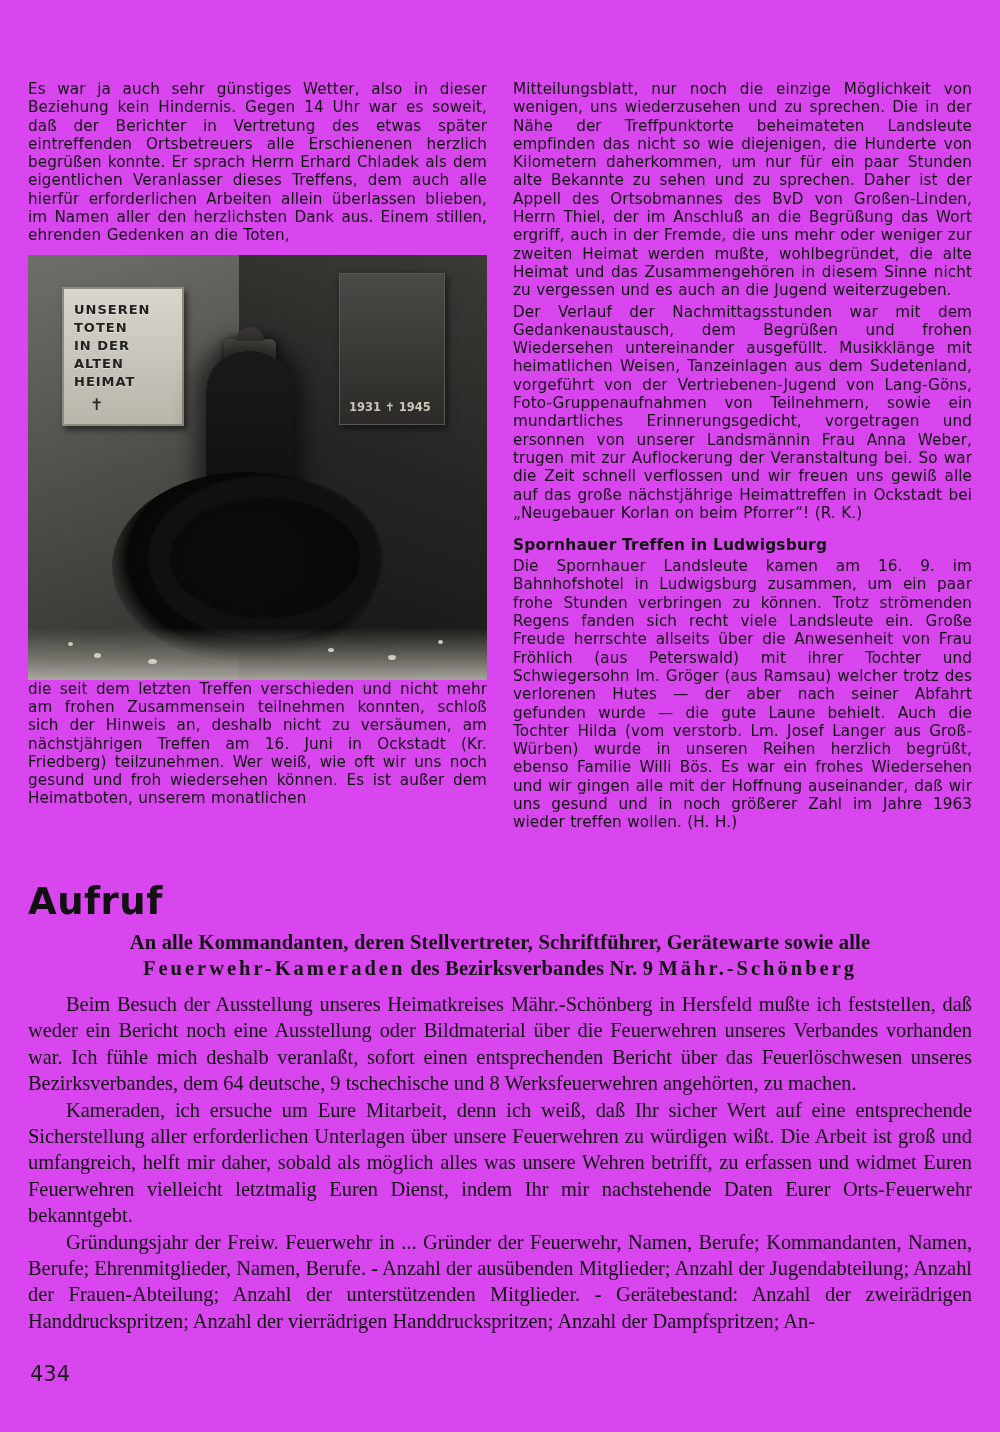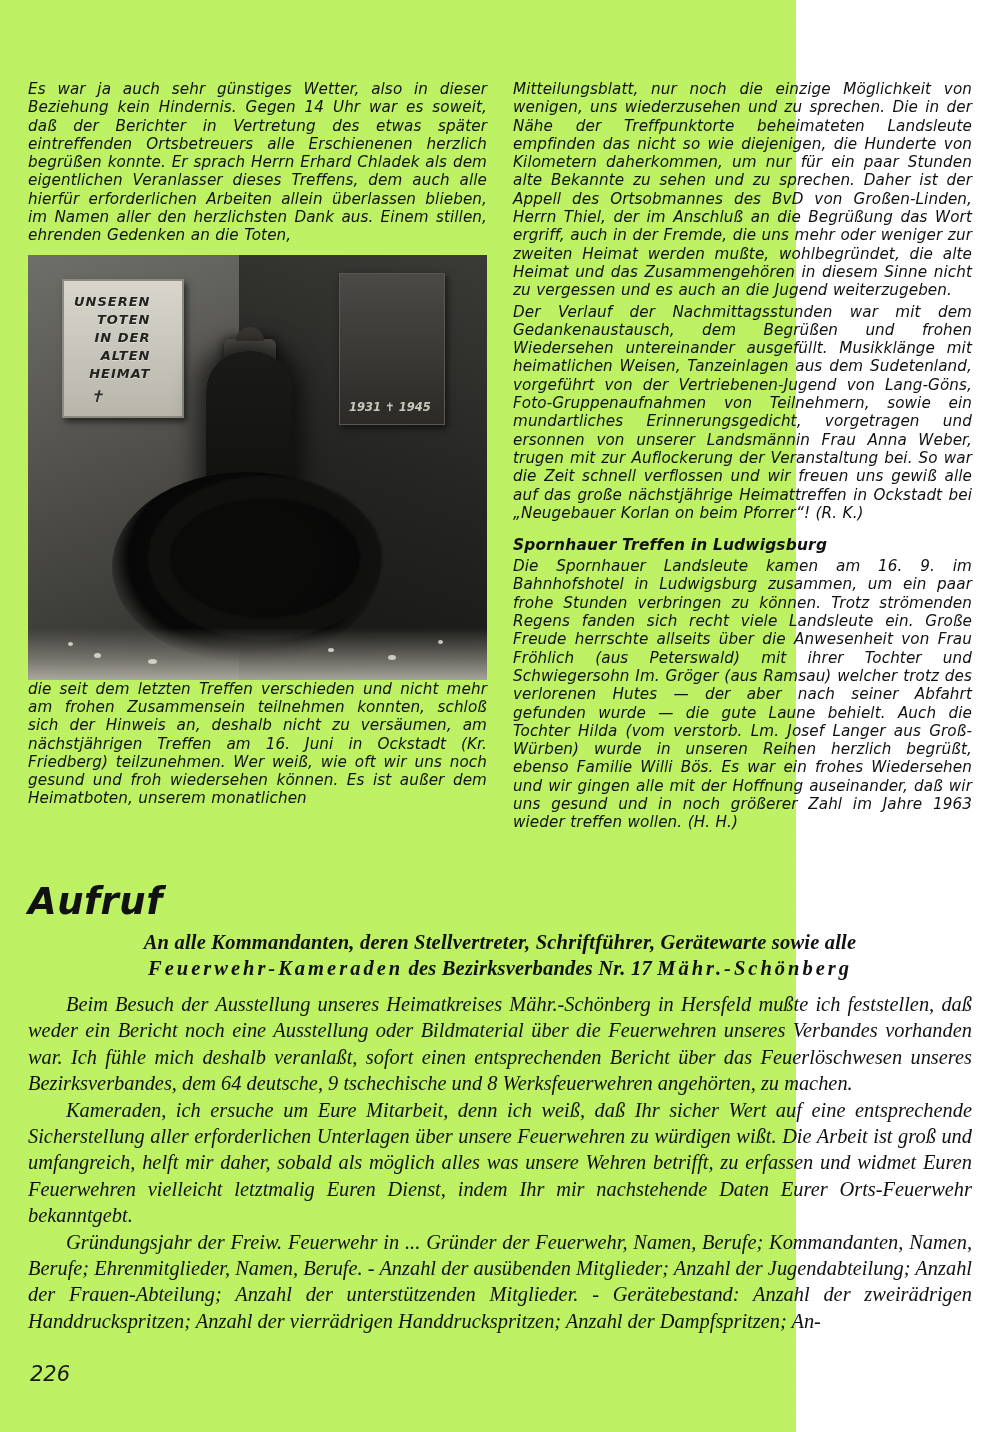--- a/index.html
+++ b/index.html
@@ -11,24 +11,23 @@
     width: 1000px;
     height: 1432px;
     position: relative;
     font-family: "Liberation Serif", serif;
     color: #111;
     overflow: hidden;
   }
   .page {
     position: absolute;
     left: 0; top: 0;
-    width: 796px;
+    width: 1000px;
     height: 1432px;
-    background: #bef264;
-    font-style: italic;
+    background: #d946ef;
   }
   
   .grain {
     position: absolute;
     inset: 0;
     pointer-events: none;
     background:
       repeating-linear-gradient(0deg, rgba(0,0,0,0.012) 0px, rgba(0,0,0,0.012) 1px, rgba(255,255,255,0) 1px, rgba(255,255,255,0) 3px);
     opacity: .7;
   }
@@ -73,26 +72,25 @@
     background: linear-gradient(160deg,#6f6f6a 0%, #55544f 40%, #2e2e2b 100%);
   }
   .photo .wallright {
     position: absolute;
     right: 0; top: 0;
     width: 248px; height: 425px;
     background: linear-gradient(200deg,#3a3a36 0%, #242422 50%, #141412 100%);
   }
   .plaque {
     position: absolute;
-    left: 34px; top: 24px;
+    left: 34px; top: 32px;
     width: 118px; height: 135px;
     background: linear-gradient(180deg,#d8d6cd,#b9b6ac);
     border: 2px solid #8d8a80;
     box-shadow: 3px 4px 6px rgba(0,0,0,.55);
-    text-align: right;
   }
   .plaque .ptext {
     position: absolute;
     left: 10px; top: 12px;
     color: #23221f;
     font-family: "DejaVu Sans", sans-serif;
     font-size: 13px;
     line-height: 18px;
     font-weight: 700;
     letter-spacing: 1px;
@@ -293,26 +291,26 @@
       <div class="subhead">Spornhauer Treffen in Ludwigsburg</div>
 
       <p>Die Spornhauer Landsleute kamen am 16. 9. im Bahnhofshotel in Ludwigsburg zusammen, um ein paar frohe Stunden verbringen zu können. Trotz strömenden Regens fanden sich recht viele Landsleute ein. Große Freude herrschte allseits über die Anwesenheit von Frau Fröhlich (aus Peterswald) mit ihrer Tochter und Schwiegersohn Im. Gröger (aus Ramsau) welcher trotz des verlorenen Hutes — der aber nach seiner Abfahrt gefunden wurde — die gute Laune behielt. Auch die Tochter Hilda (vom verstorb. Lm. Josef Langer aus Groß-Würben) wurde in unseren Reihen herzlich begrüßt, ebenso Familie Willi Bös. Es war ein frohes Wiedersehen und wir gingen alle mit der Hoffnung auseinander, daß wir uns gesund und in noch größerer Zahl im Jahre 1963 wieder treffen wollen. (H. H.)</p>
     </div>
   </div>
 
   <div class="aufruf-wrap">
     <div class="aufruf-title">Aufruf</div>
     <div class="aufruf-sub1">An alle Kommandanten, deren Stellvertreter, Schriftführer, Gerätewarte sowie alle</div>
     <div class="aufruf-sub2">
-      <span class="spaced">Feuerwehr-Kameraden</span><span> des Bezirksverbandes Nr. 17 </span><span class="spaced">Mähr.-Schönberg</span>
+      <span class="spaced">Feuerwehr-Kameraden</span><span> des Bezirksverbandes Nr. 9 </span><span class="spaced">Mähr.-Schönberg</span>
     </div>
 
     <div class="body-wide">
       <p class="ind">Beim Besuch der Ausstellung unseres Heimatkreises Mähr.-Schönberg in Hersfeld mußte ich feststellen, daß weder ein Bericht noch eine Ausstellung oder Bildmaterial über die Feuerwehren unseres Verbandes vorhanden war. Ich fühle mich deshalb veranlaßt, sofort einen entsprechenden Bericht über das Feuerlöschwesen unseres Bezirksverbandes, dem 64 deutsche, 9 tschechische und 8 Werksfeuerwehren angehörten, zu machen.</p>
       <p class="ind">Kameraden, ich ersuche um Eure Mitarbeit, denn ich weiß, daß Ihr sicher Wert auf eine entsprechende Sicherstellung aller erforderlichen Unterlagen über unsere Feuerwehren zu würdigen wißt. Die Arbeit ist groß und umfangreich, helft mir daher, sobald als möglich alles was unsere Wehren betrifft, zu erfassen und widmet Euren Feuerwehren vielleicht letztmalig Euren Dienst, indem Ihr mir nachstehende Daten Eurer Orts-Feuerwehr bekanntgebt.</p>
       <p class="ind">Gründungsjahr der Freiw. Feuerwehr in ... Gründer der Feuerwehr, Namen, Berufe; Kommandanten, Namen, Berufe; Ehrenmitglieder, Namen, Berufe. - Anzahl der ausübenden Mitglieder; Anzahl der Jugendabteilung; Anzahl der Frauen-Abteilung; Anzahl der unterstützenden Mitglieder. - Gerätebestand: Anzahl der zweirädrigen Handdruckspritzen; Anzahl der vierrädrigen Handdruckspritzen; Anzahl der Dampfspritzen; An-</p>
     </div>
   </div>
 
-  <div class="folio">226</div>
+  <div class="folio">434</div>
 
   <div class="grain"></div>
 </div>
 
 </body></html>

